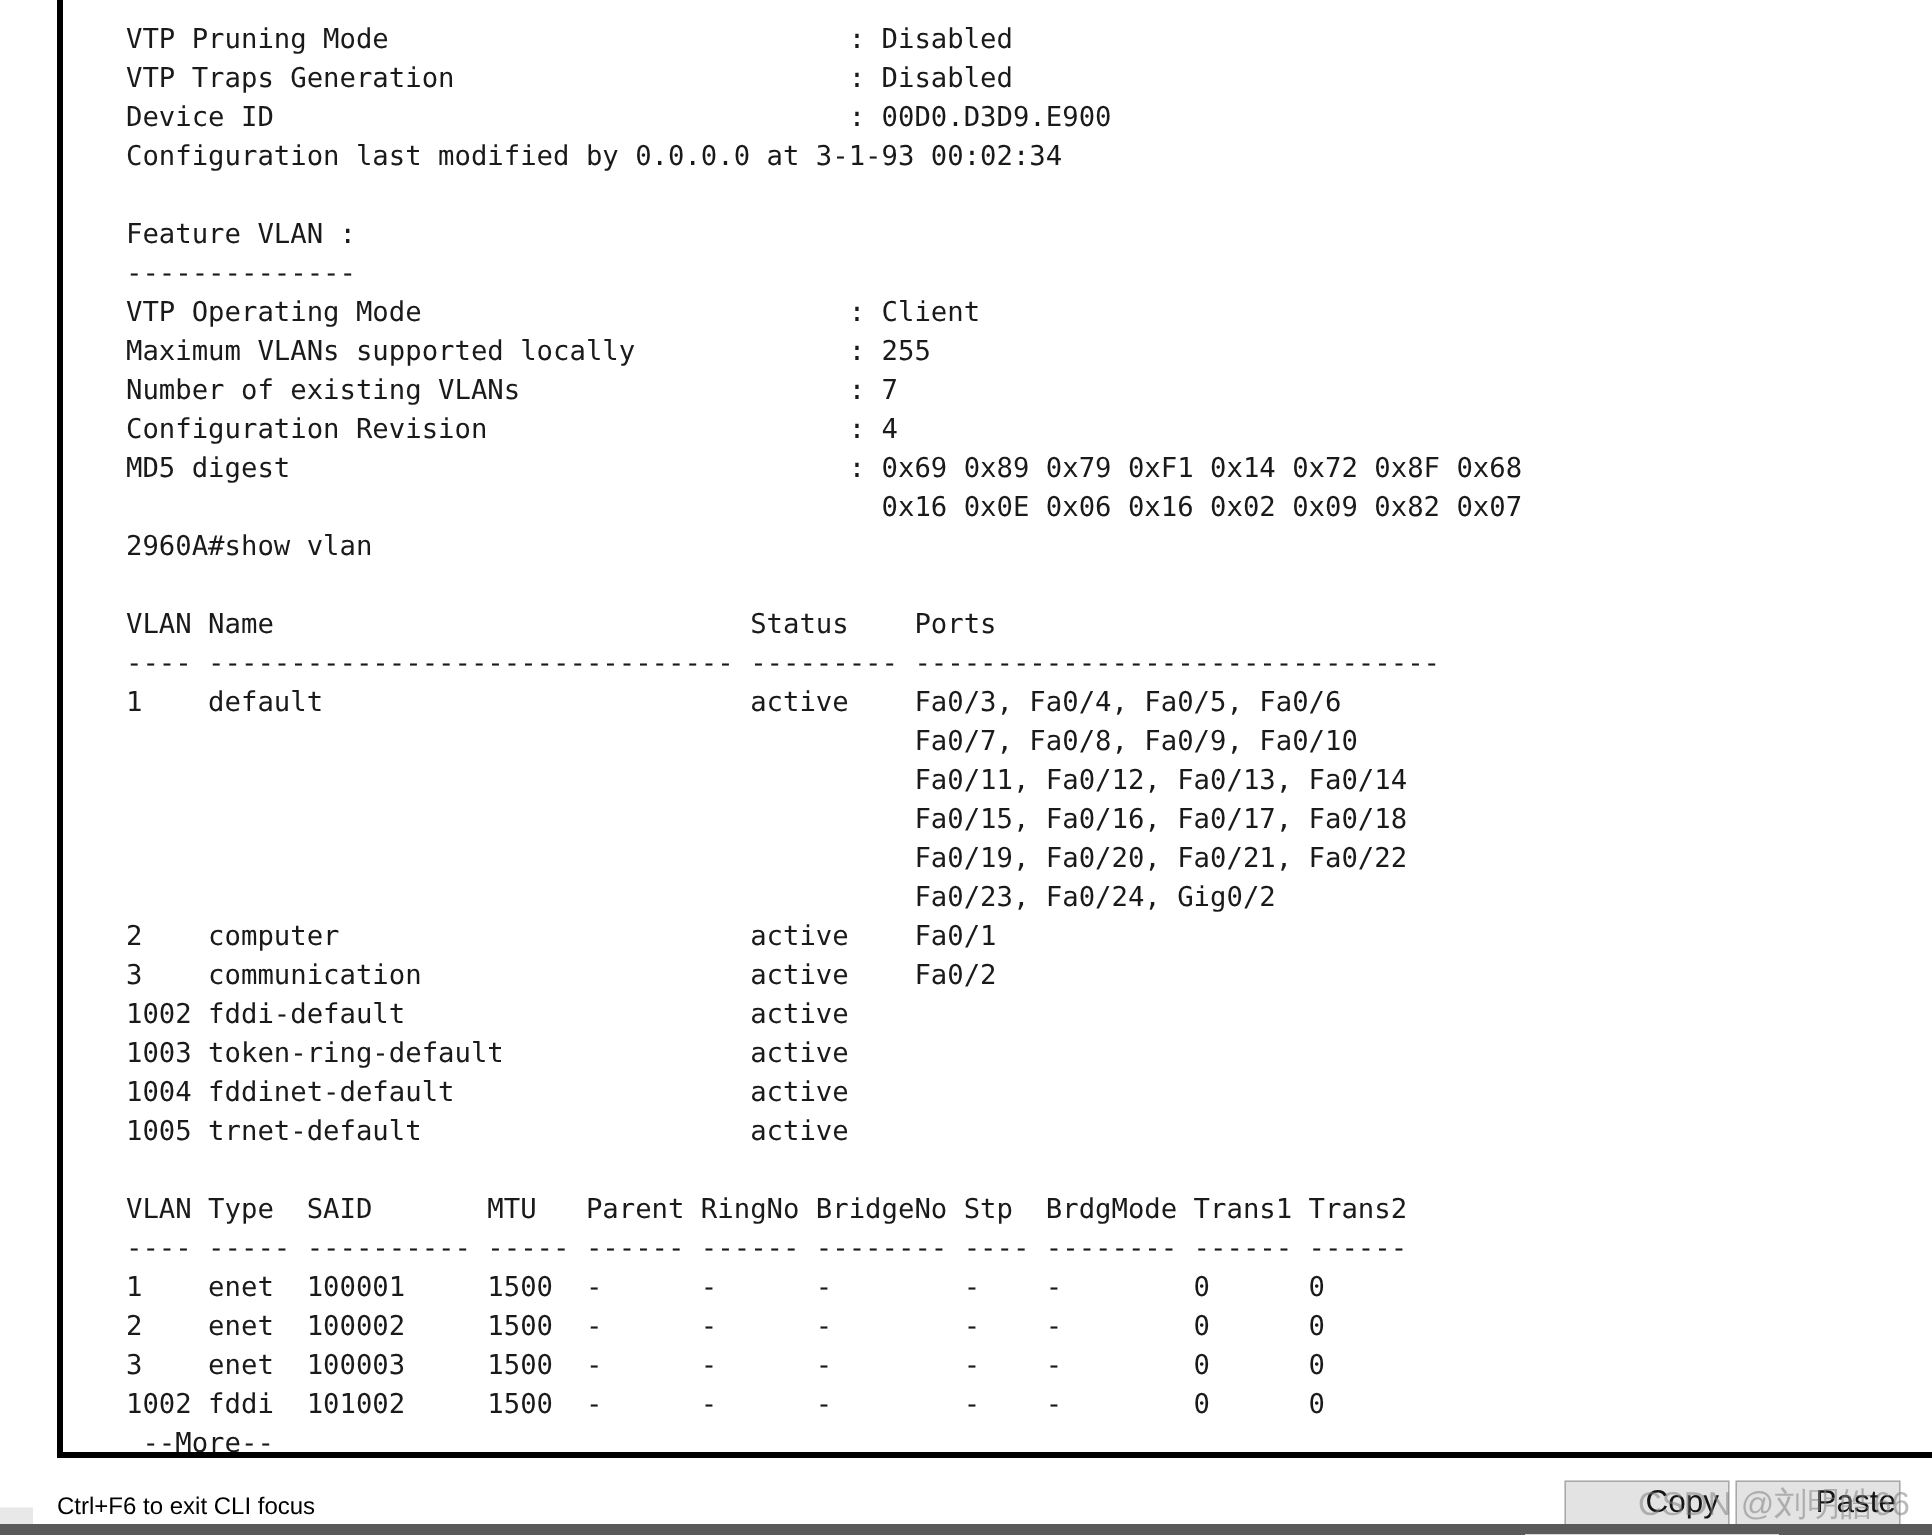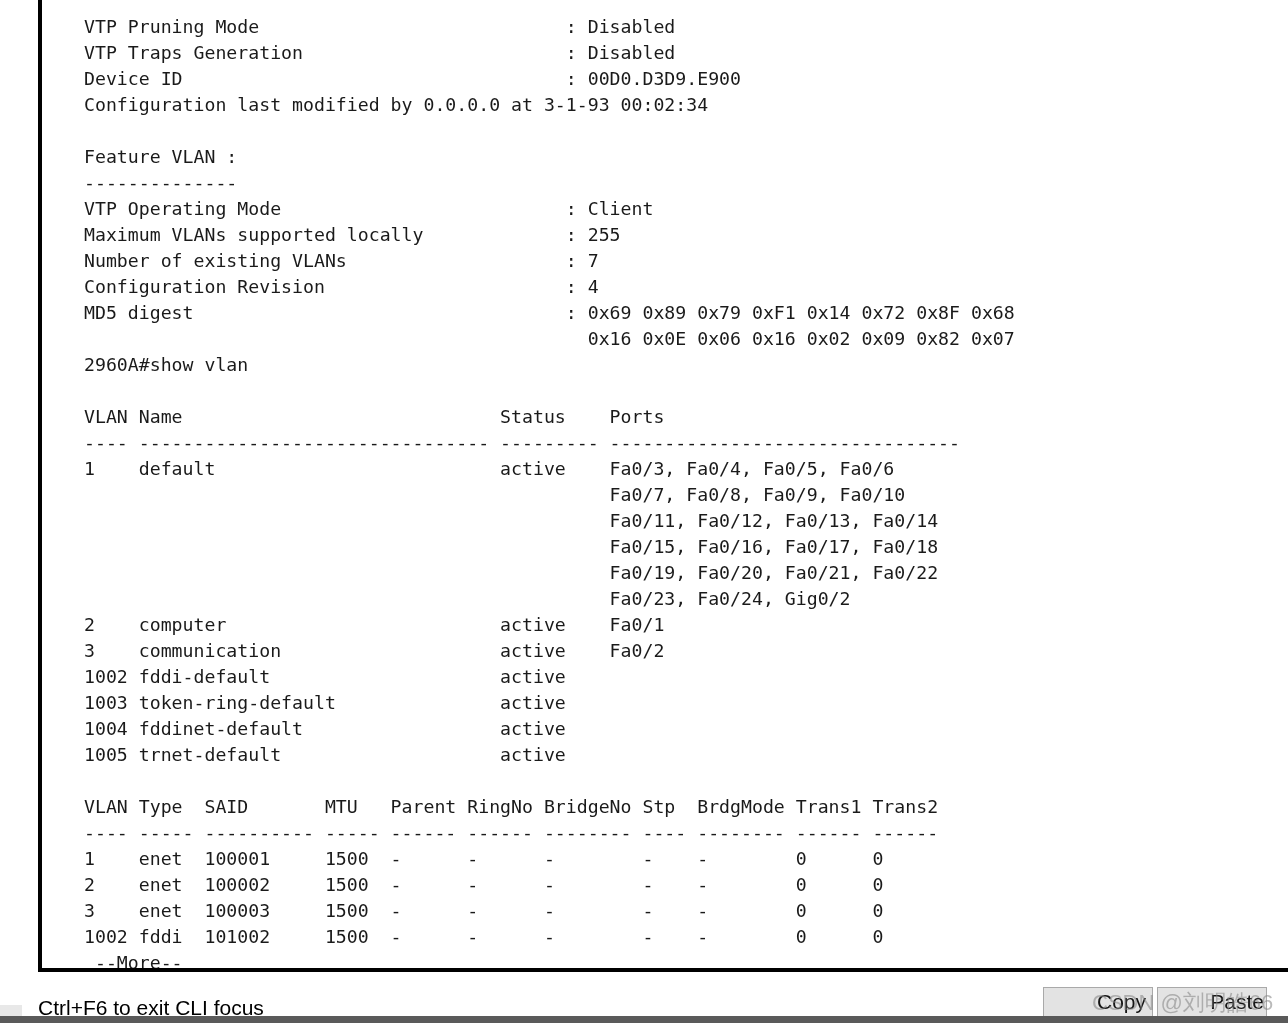--- a/index.html
+++ b/index.html
@@ -45,21 +45,21 @@
     height: 26px;
     margin-left: 32px;
   }
 
   
   #cli-hint {
     position: absolute;
     left: 38px;
     top: 996px;
     font-family: "Liberation Sans", sans-serif;
-    font-size: 21px;
+    font-size: 16px;
     color: #000000;
     white-space: nowrap;
   }
 
   #bottom-bar {
     position: absolute;
     left: 0;
     top: 1016px;
     width: 1288px;
     height: 7px;

